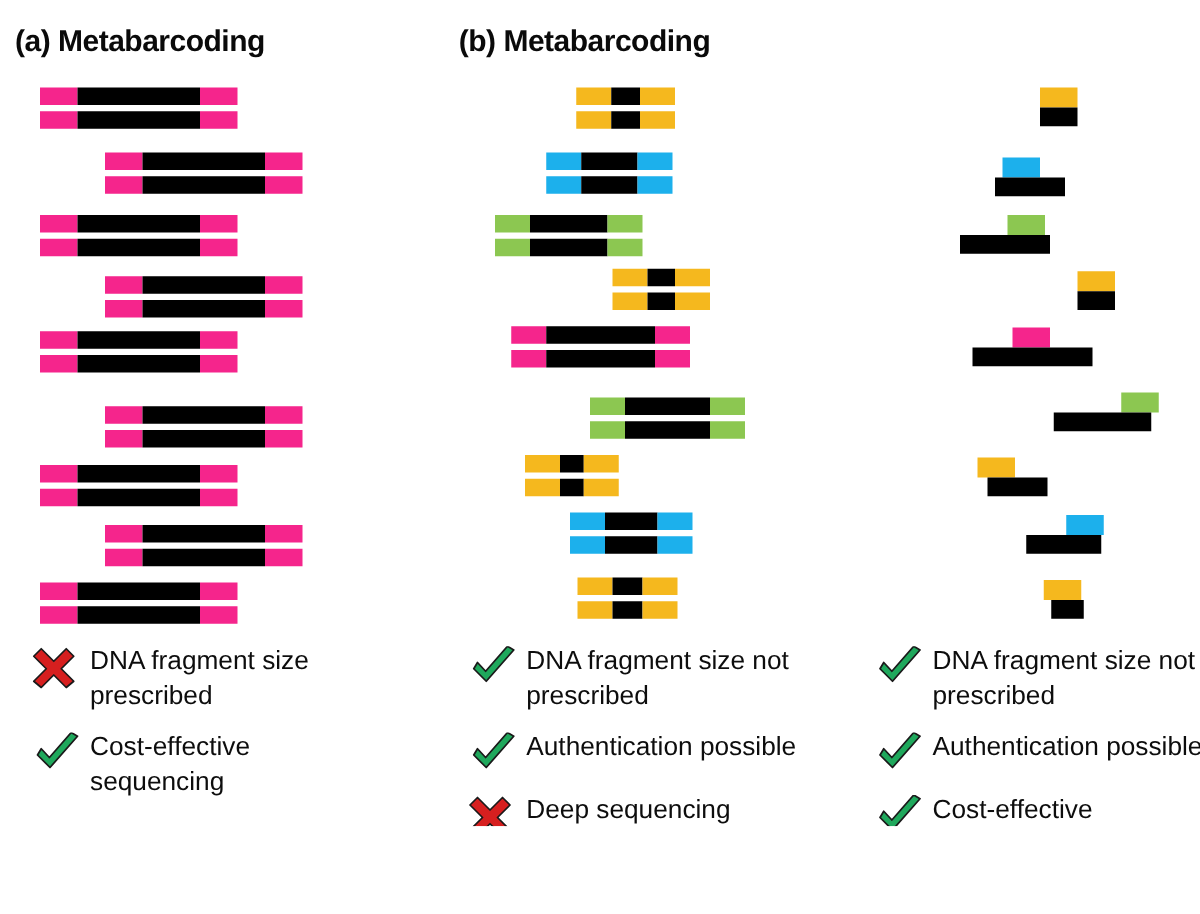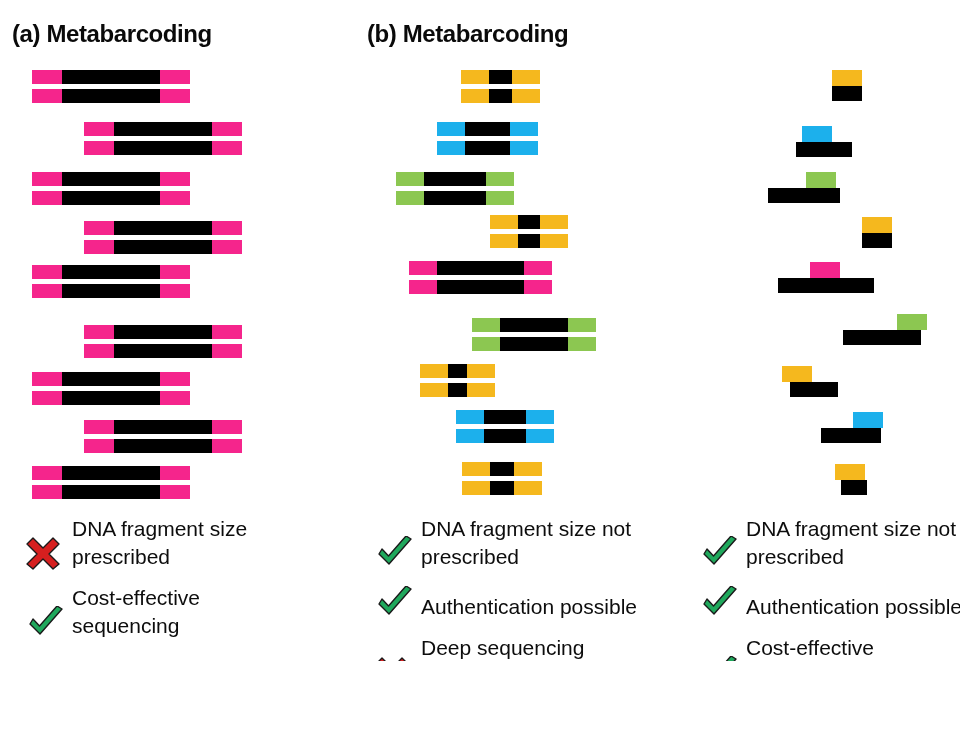--- a/index.html
+++ b/index.html
@@ -71,21 +71,21 @@
   .bullets {
     position: absolute;
     width: 300px;
   }
   #bullets-a { left: 26px;  top: 515px; }
   #bullets-b { left: 375px; top: 515px; }
   #bullets-c { left: 700px; top: 515px; }
 
   .bullet {
     display: flex;
-    align-items: flex-end;
+    align-items: flex-start;
     margin-bottom: 14px;
   }
   .mark {
     flex: 0 0 auto;
     width: 40px;
     height: 34px;
     margin-right: 6px;
     margin-top: 2px;
   }
   .mark svg { display: block; }

